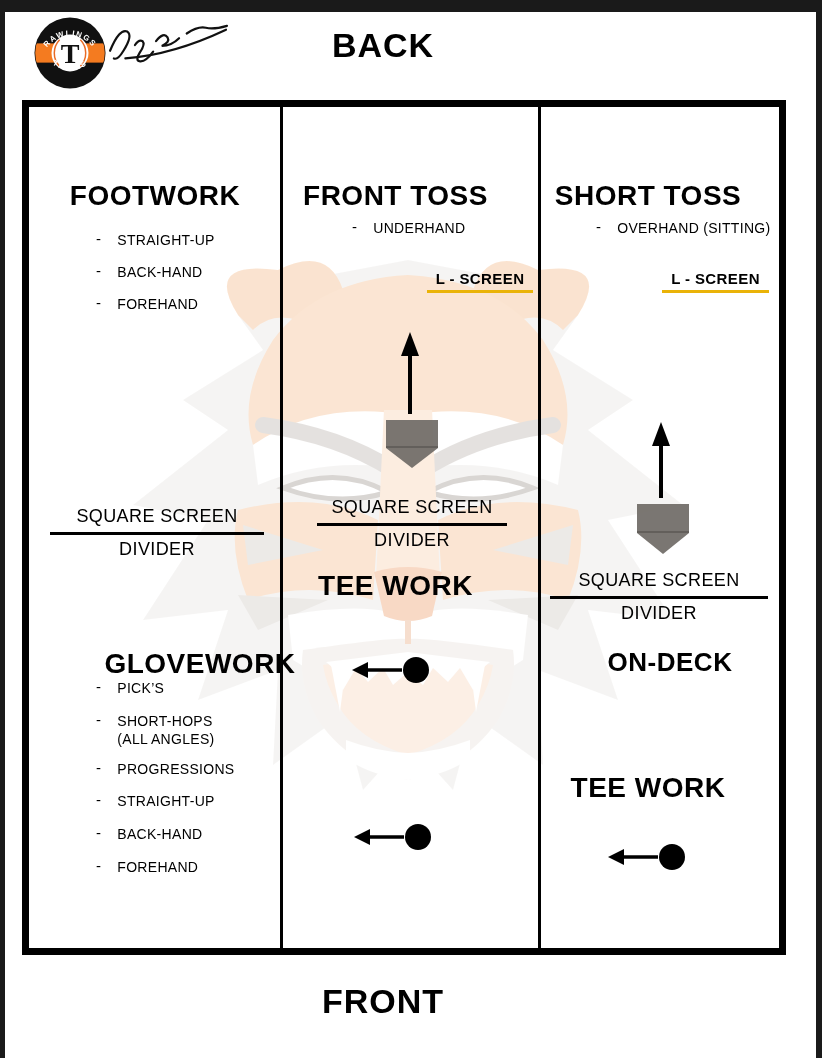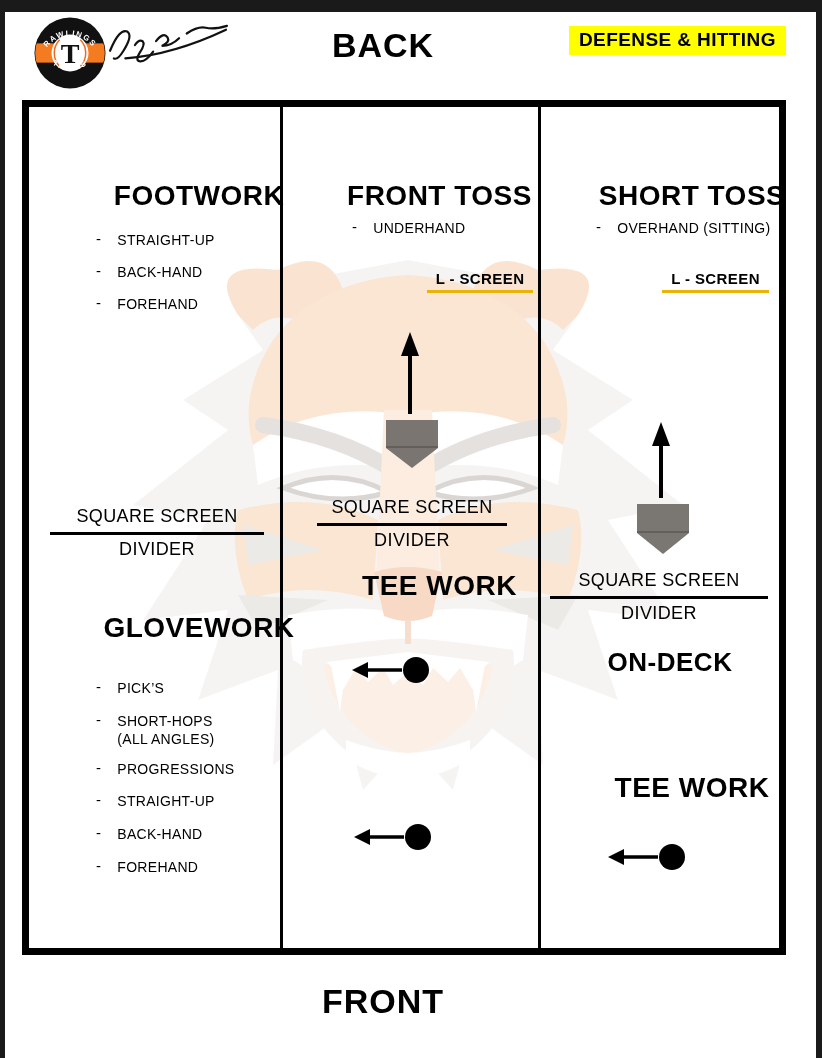--- a/index.html
+++ b/index.html
@@ -17,21 +17,21 @@
   .tag{left:569px;top:26px;background:#ffff00;font-weight:700;font-size:19px;letter-spacing:.4px;padding:3px 10px 4px;z-index:5;}
   
   .main-box{left:22px;top:100px;width:764px;height:855px;border:7px solid #000;box-sizing:border-box;z-index:2;background:transparent;}
   .vdiv{top:107px;height:841px;width:3px;background:#000;z-index:2;}
   .v1{left:280px;} .v2{left:538px;}
   
   .watermark{left:88px;top:220px;z-index:1;}
   
   .z3{z-index:3;}
   .c1{left:29px;width:252px;} .c2{left:284px;width:223px;} .c3{left:541px;width:214px;}
-  .h1{font-weight:700;font-size:28px;letter-spacing:.5px;text-align:center;padding-left:44px;}
+  .h1{font-weight:700;font-size:28px;letter-spacing:.5px;text-align:center;}
   .h2{font-weight:700;font-size:26px;letter-spacing:.5px;text-align:center;line-height:37px;padding-left:22px;}
   .row{display:flex;gap:16px;font-size:14px;letter-spacing:.3px;line-height:18px;}
   .dash{font-size:15px;line-height:16px;font-weight:400;}
   .divider-block{text-align:center;font-weight:400;font-size:18px;letter-spacing:.4px;}
   .divider-block .top{display:block;border-bottom:3px solid #000;padding-bottom:5px;}
   .divider-block .bottom{display:block;padding-top:4px;}
   .screen-label{font-weight:700;font-size:15px;letter-spacing:.4px;text-align:center;border-bottom:3px solid #eab308;padding-bottom:3px;}
   svg{display:block;}
 </style>
 </head>
@@ -70,21 +70,20 @@
     <g stroke="#111111" stroke-width="2.3" fill="none" stroke-linecap="round">
       <path d="M4,30 Q14,6 22,10 Q28,14 18,30 Q12,40 8,38"></path>
       <path d="M30,24 q4,-6 8,-4 q3,3 -3,12 q-5,8 0,9 q6,1 14,-10"></path>
       <path d="M52,20 q8,-10 12,-4 q3,5 -6,9 q10,0 18,-8"></path>
       <path d="M84,12 q12,-8 20,-6 q8,2 22,-2"></path>
       <path d="M20,38 Q70,34 125,8"></path>
     </g>
   </svg>
 
   <div class="abs big-title" style="top:26px;">BACK</div>
-  <div class="abs tag">DEFENSE &amp; HITTING</div>
 
   <svg class="abs watermark" width="640" height="580" viewBox="0 0 640 580">
     <defs>
       <g id="wmhalf">
         <path d="M320,40 L240,55 L150,95 L175,130 L95,180 L140,210 L45,285 L120,300 L55,400 L140,390 L110,480 L190,450 L185,545 L255,495 L275,570 L320,520 Z" fill="#edebe9"></path>
         <path d="M150,95 Q115,40 190,50 Q240,25 255,70 L230,110 Q190,85 165,110 Z" fill="#f7c9a2"></path>
         <path d="M320,55 Q230,60 185,120 Q150,175 165,225 Q220,195 320,200 Z" fill="#f8cda8"></path>
         <path d="M165,225 Q230,180 320,195 L320,250 Q240,235 170,265 Z" fill="#ffffff"></path>
         <path d="M175,205 Q250,215 305,250" stroke="#cbc5c0" stroke-width="16" fill="none" stroke-linecap="round"></path>
         <path d="M195,268 Q250,245 300,272 Q250,288 195,268 Z" fill="#ffffff" stroke="#b5aea8" stroke-width="5"></path>
@@ -125,21 +124,21 @@
   <div class="abs z3 row" style="left:96px;top:295px;">
     <span class="dash">-</span>
     <span>FOREHAND</span>
   </div>
 
   <div class="abs z3 divider-block" style="left:50px;top:506px;width:214px;">
     <span class="top">SQUARE SCREEN</span>
     <span class="bottom">DIVIDER</span>
   </div>
 
-  <div class="abs z3 c1 h1" style="top:612px;">GLOVEWORK</div>
+  <div class="abs z3 c1 h1" style="top:648px;margin-left:45px;">GLOVEWORK</div>
 
   <div class="abs z3 row" style="left:96px;top:679px;">
     <span class="dash">-</span>
     <span>PICK’S</span>
   </div>
   <div class="abs z3 row" style="left:96px;top:712px;">
     <span class="dash">-</span>
     <span>
       <span style="display:block;">SHORT-HOPS</span>
       <span style="display:block;">(ALL ANGLES)</span>

